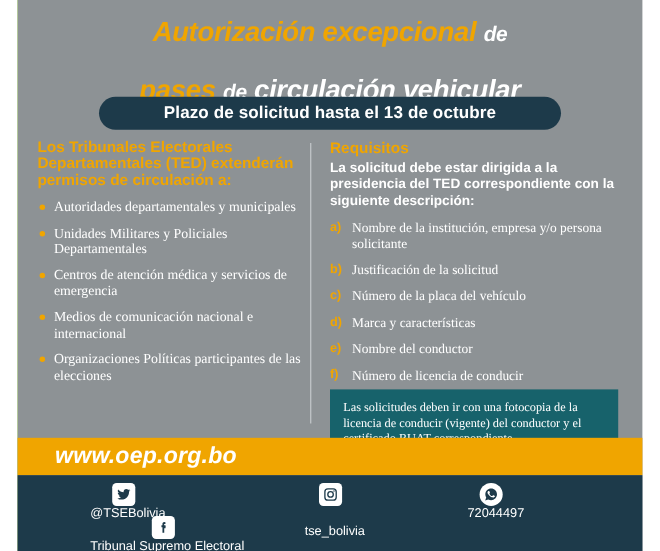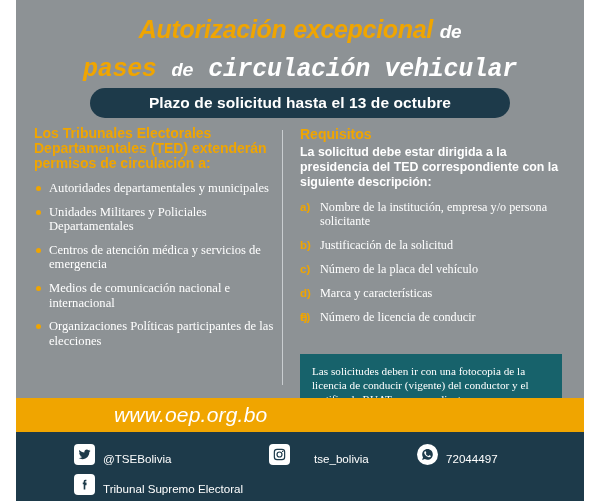--- a/index.html
+++ b/index.html
@@ -36,21 +36,21 @@
   .title{
     margin:0;padding-top:14px;
     font-size:25px;line-height:30px;
     font-weight:bold;
     font-style:italic;
     color:#ffffff;
     letter-spacing:-0.3px;
   }
   .title .hl{color:#f0a500;}
   .title .sm{font-size:19px;color:#ffffff;font-weight:bold;}
-  .title-line2{margin-top:8px;font-family:Liberation Mono, monospace;}
+  .title-line2{margin-top:20px;}
   
   .plazo{
     position:absolute;left:74px;top:88px;
     width:420px;height:30px;
     background:#1d3a4a;
     border-radius:15px;
     color:#ffffff;
     font-size:15.5px;
     font-weight:bold;
     line-height:30px;
@@ -140,44 +140,45 @@
     box-sizing:border-box;
     font-family:"Liberation Serif", serif;
   }
   
   .urlbar{
     position:absolute;left:0;top:398px;width:568px;height:34px;
     background:#f0a500;
   }
   .urlbar .u{
     color:#ffffff;
-    font-weight:normal;
+    font-weight:bold;
     font-style:italic;
     font-size:21px;
     line-height:34px;
-    padding-left:98px;
+    padding-left:34px;
     letter-spacing:0.2px;
   }
   
   .footer{
     position:absolute;left:0;top:432px;width:568px;height:69px;
     background:#1d3a4a;
     color:#ffffff;
   }
   .frow{
     position:absolute;left:0;width:568px;height:28px;
   }
   .frow.r1{top:7px;}
   .frow.r2{top:37px;}
   .fitem{
     position:absolute;
-    display:flex;align-items:flex-end;
+    display:flex;align-items:center;
     height:26px;
     font-size:11.6px;
     color:#ffffff;
+    flex-direction:column;
   }
   .fitem .lbl{margin-left:8px;font-size:11.6px;}
   .ico{
     width:21px;height:21px;
     border-radius:4px;
     background:#ffffff;
     color:#1d3a4a;
     display:flex;align-items:center;justify-content:center;
     flex:0 0 auto;
   }
@@ -243,20 +244,21 @@
           <li>
             <span class="lab">c)</span>
             <span>Número de la placa del vehículo</span>
           </li>
           <li>
             <span class="lab">d)</span>
             <span>Marca y características</span>
           </li>
           <li>
             <span class="lab">e)</span>
+            <span>Nombre del conductor</span>
           </li>
           <li>
             <span class="lab">f)</span>
             <span>Número de licencia de conducir</span>
           </li>
         </ol>
       </div>
 
       <div class="note">Las solicitudes deben ir con una fotocopia de la licencia de conducir (vigente) del conductor y el certificado RUAT correspondiente.</div>
     </div>

